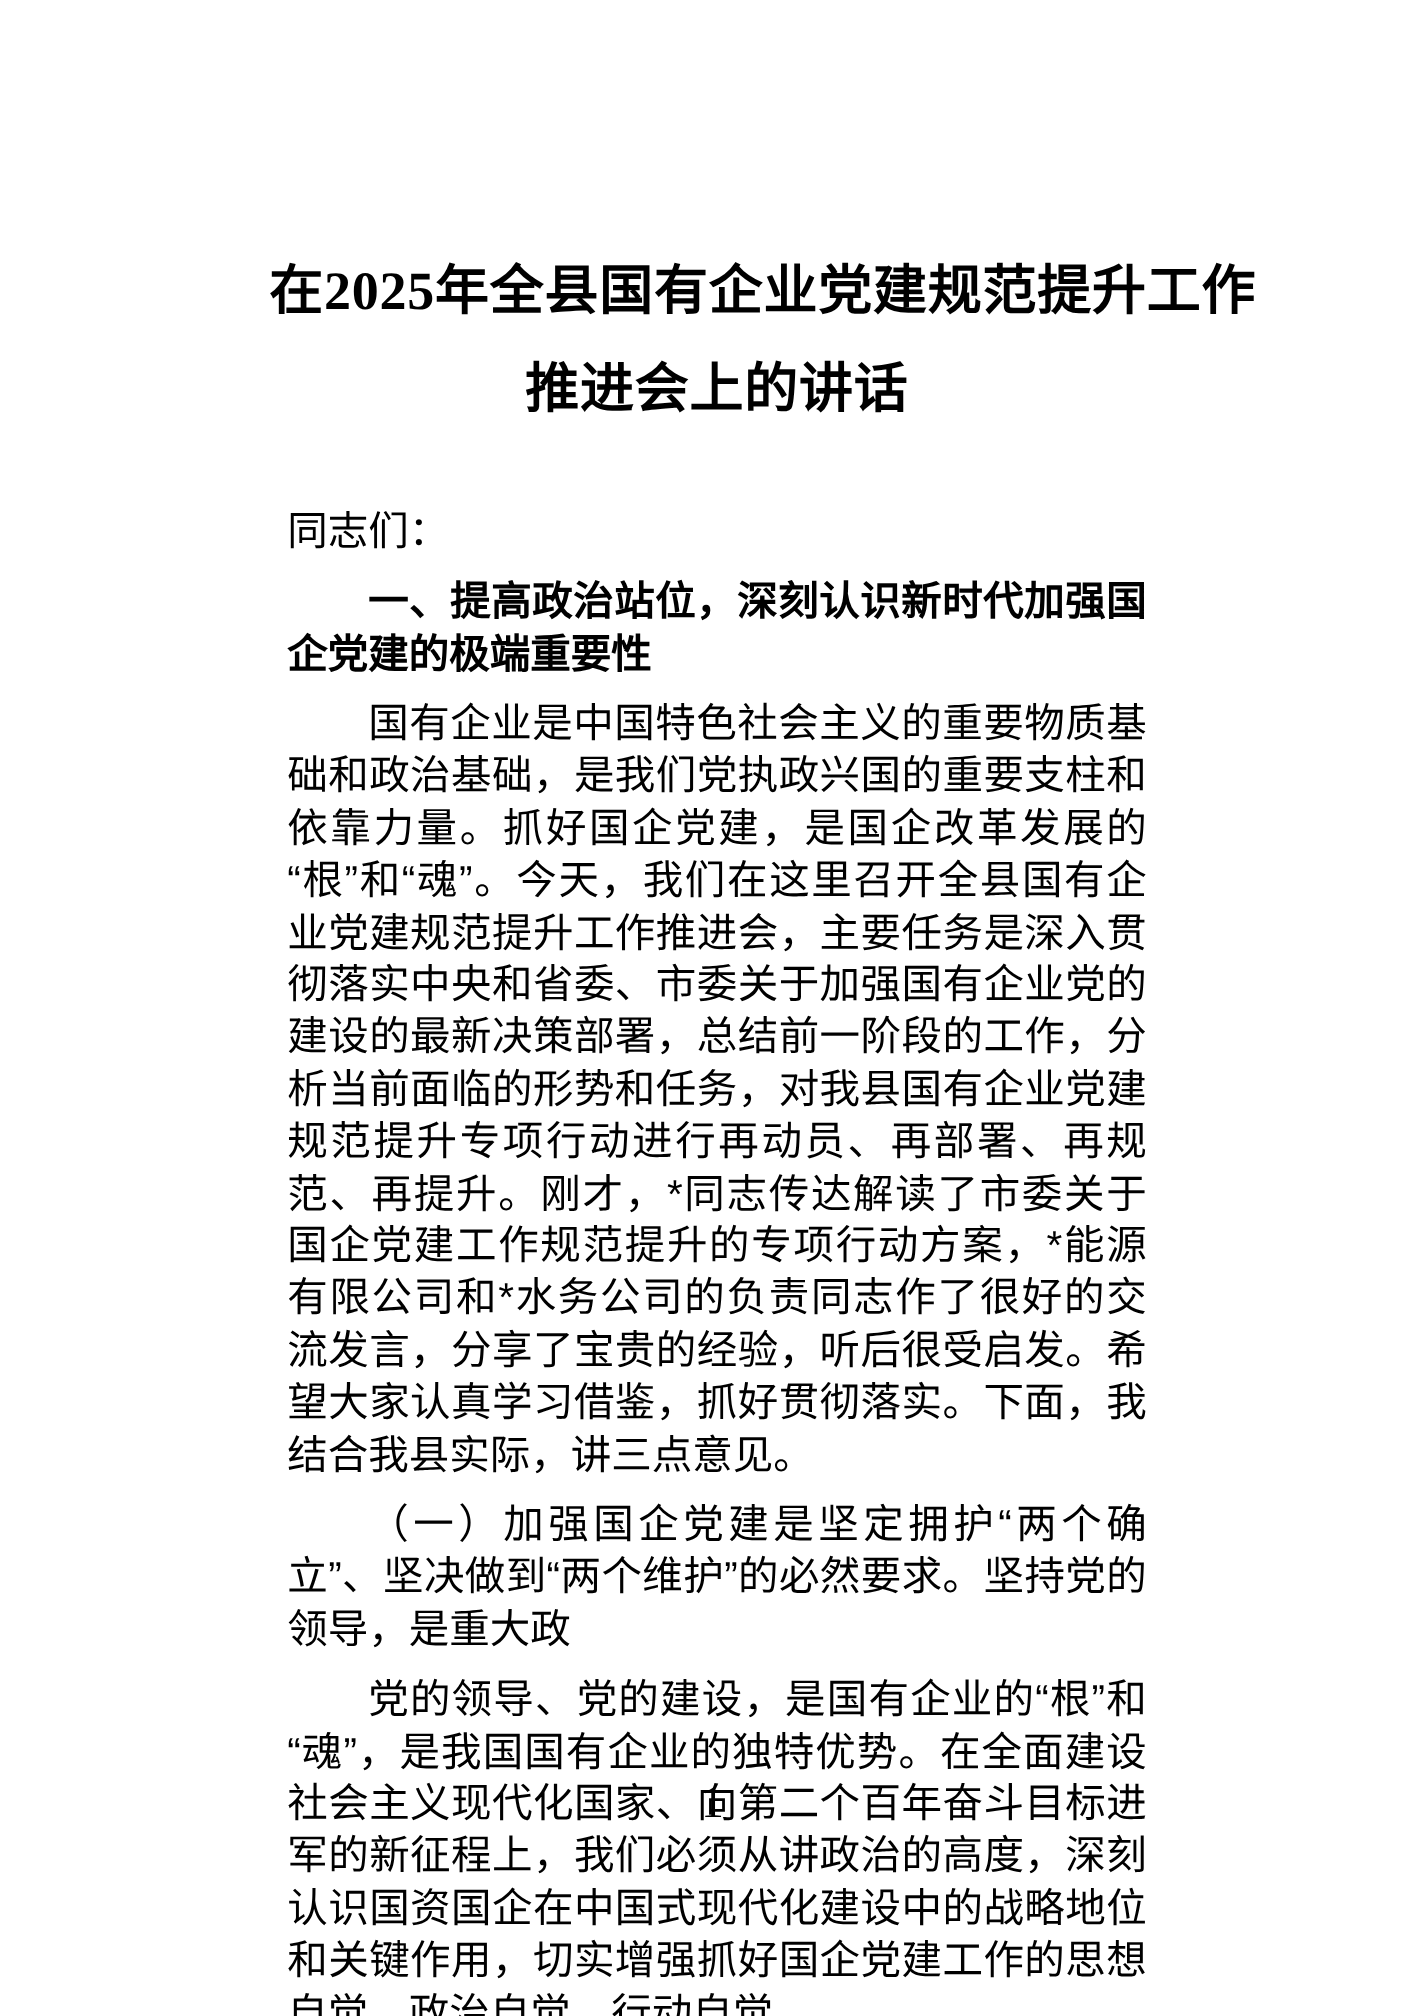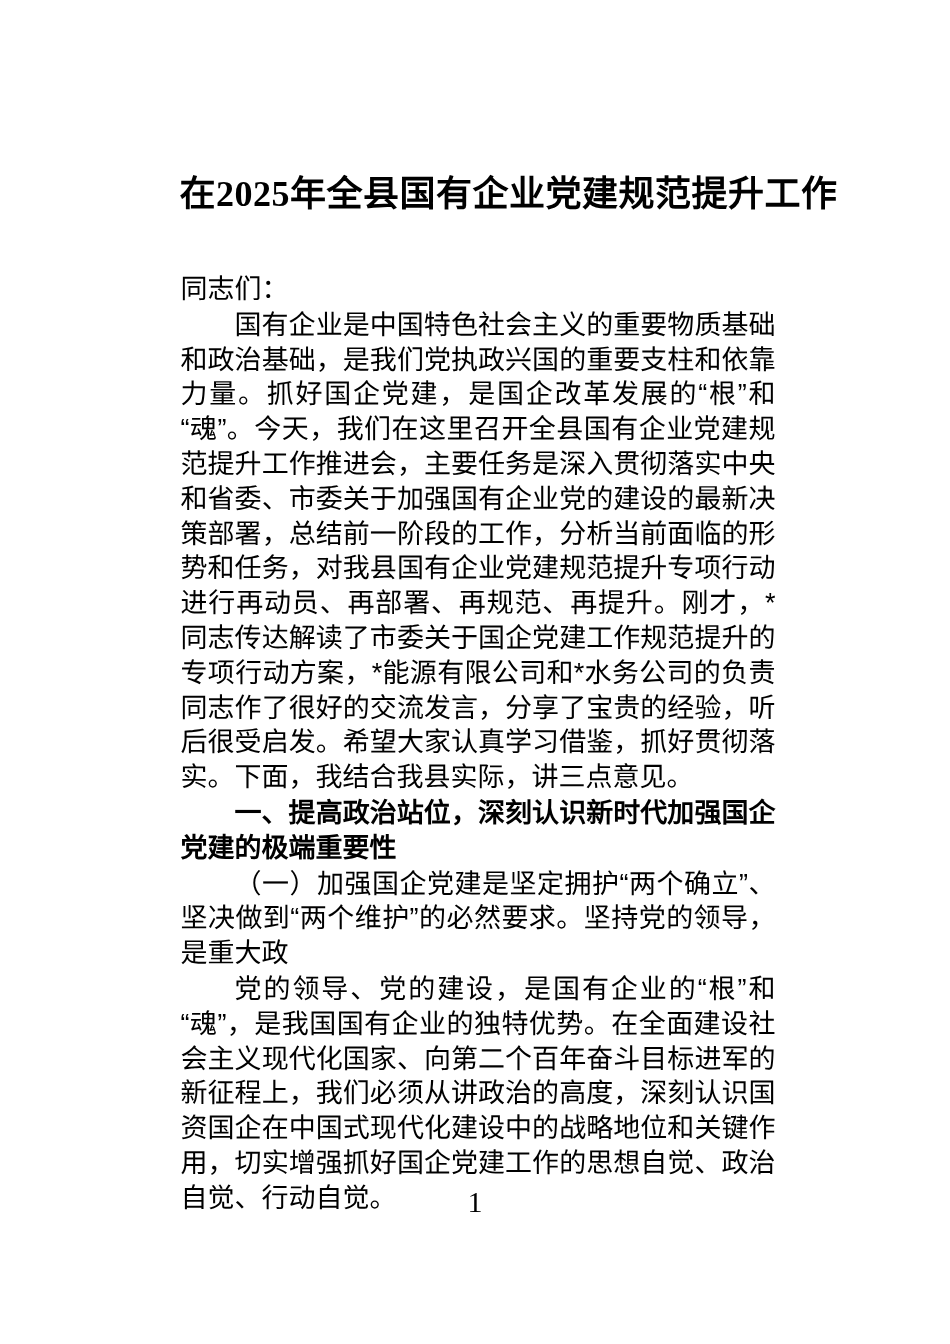--- a/index.html
+++ b/index.html
@@ -33,21 +33,21 @@
     white-space: nowrap;
   }
   .doc-body {
     margin-top: 45px;
     font-family: "Liberation Sans", "DejaVu Sans", sans-serif;
     font-size: 27px;
     line-height: 34.8px;
     text-align: justify;
   }
   .para {
-    margin: 1px;
+    margin: 12px;
     text-indent: 2em;
   }
   .salutation {
     text-indent: 0;
   }
   .section-heading {
     font-weight: bold;
   }
   .page-footer {
     position: absolute;
@@ -61,28 +61,29 @@
     color: #000000;
   }
 </style>
 </head>
 <body>
 
 <div class="page">
 
   <h1 class="doc-title">
     <span class="title-line">在2025年全县国有企业党建规范提升工作</span>
+    <span class="title-line">推进会上的讲话</span>
   </h1>
 
   <div class="doc-body">
     <p class="para salutation">同志们：</p>
 
+    <p class="para section-heading">一、提高政治站位，深刻认识新时代加强国企党建的极端重要性</p>
+
     <p class="para">国有企业是中国特色社会主义的重要物质基础和政治基础，是我们党执政兴国的重要支柱和依靠力量。抓好国企党建，是国企改革发展的“根”和“魂”。今天，我们在这里召开全县国有企业党建规范提升工作推进会，主要任务是深入贯彻落实中央和省委、市委关于加强国有企业党的建设的最新决策部署，总结前一阶段的工作，分析当前面临的形势和任务，对我县国有企业党建规范提升专项行动进行再动员、再部署、再规范、再提升。刚才，*同志传达解读了市委关于国企党建工作规范提升的专项行动方案，*能源有限公司和*水务公司的负责同志作了很好的交流发言，分享了宝贵的经验，听后很受启发。希望大家认真学习借鉴，抓好贯彻落实。下面，我结合我县实际，讲三点意见。</p>
-
-    <p class="para section-heading">一、提高政治站位，深刻认识新时代加强国企党建的极端重要性</p>
 
     <p class="para">（一）加强国企党建是坚定拥护“两个确立”、坚决做到“两个维护”的必然要求。坚持党的领导，是重大政</p>
 
     <p class="para">党的领导、党的建设，是国有企业的“根”和“魂”，是我国国有企业的独特优势。在全面建设社会主义现代化国家、向第二个百年奋斗目标进军的新征程上，我们必须从讲政治的高度，深刻认识国资国企在中国式现代化建设中的战略地位和关键作用，切实增强抓好国企党建工作的思想自觉、政治自觉、行动自觉。</p>
   </div>
 
   <div class="page-footer">1</div>
 
 </div>
 

